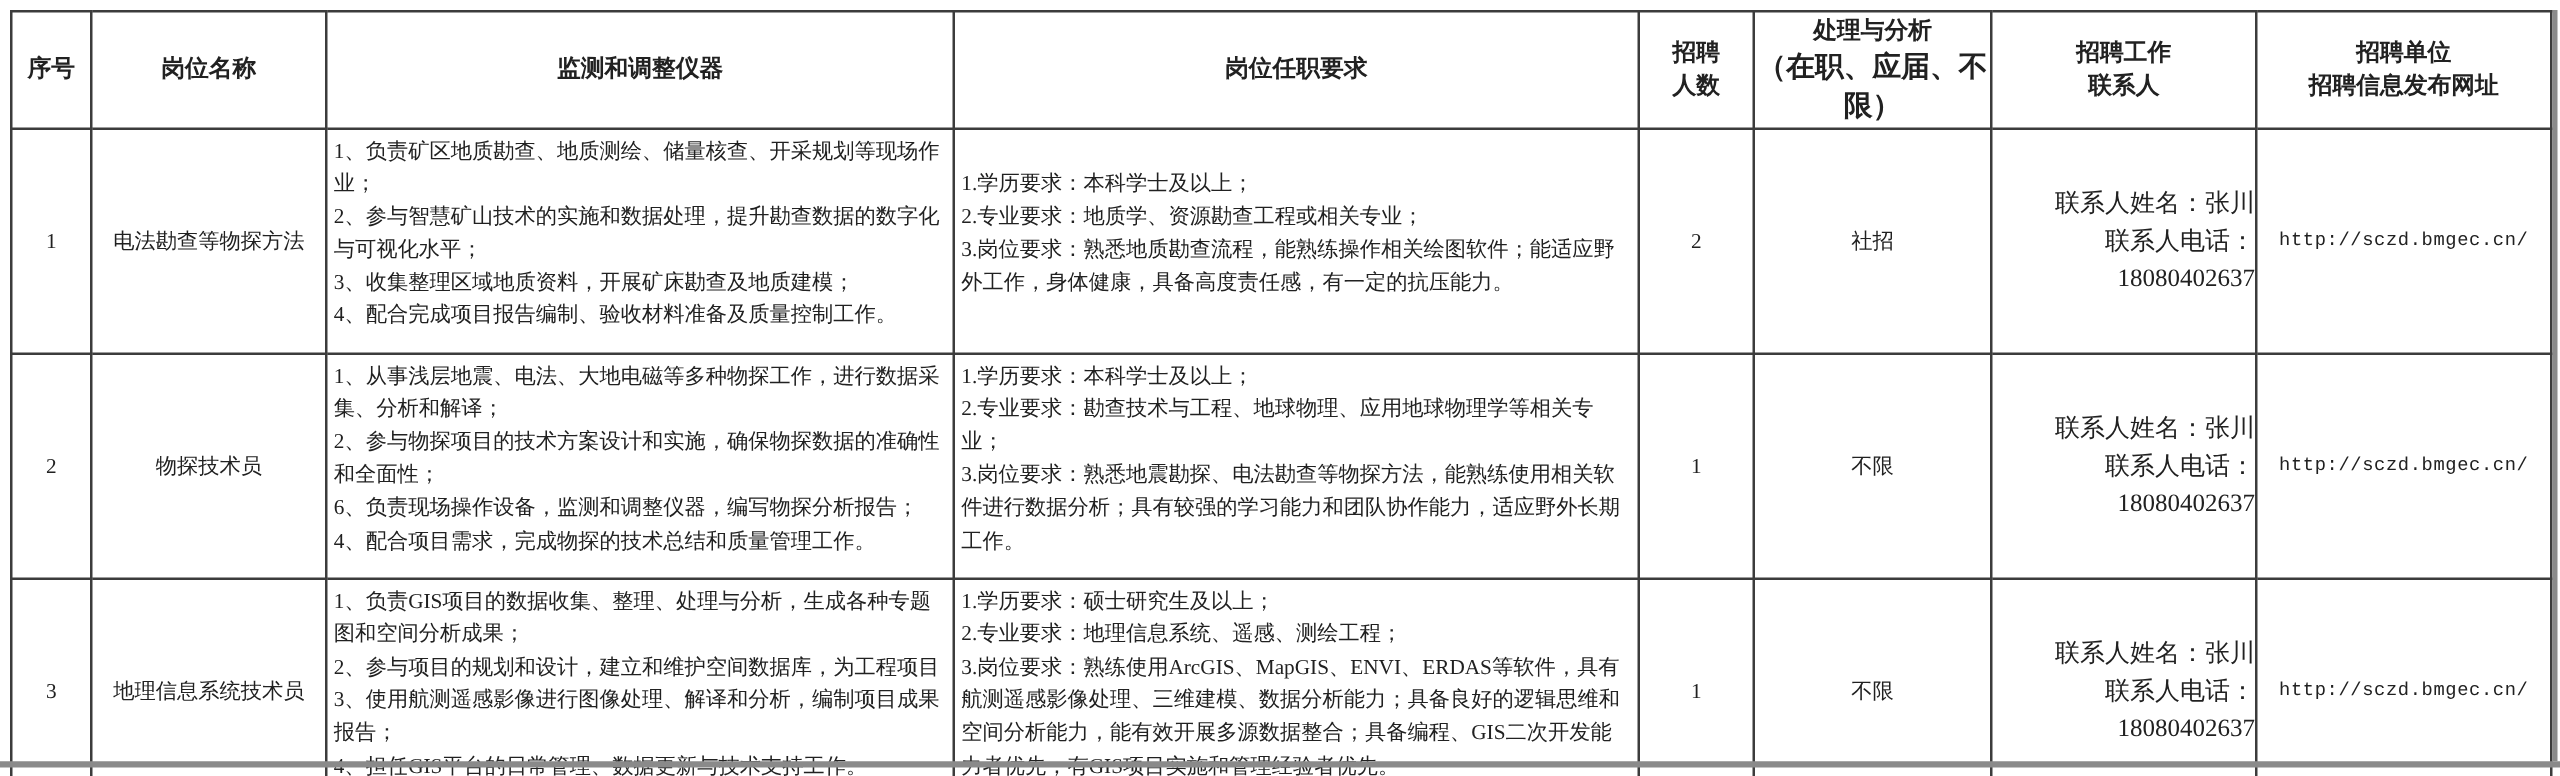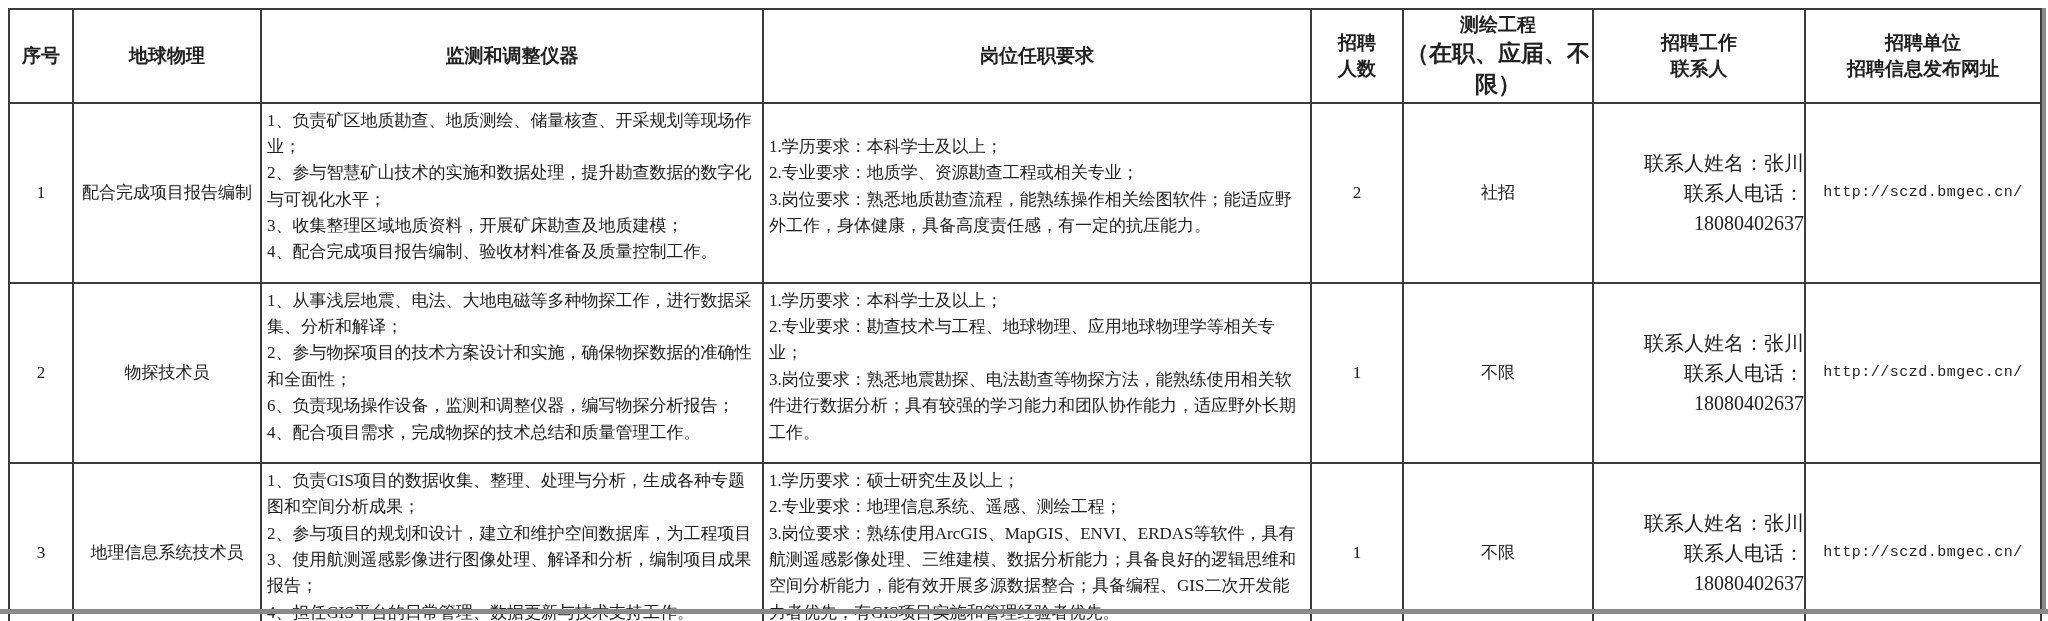--- a/index.html
+++ b/index.html
@@ -72,44 +72,44 @@
       <col style="width:502px">
       <col style="width:548px">
       <col style="width:92px">
       <col style="width:190px">
       <col style="width:212px">
       <col style="width:236px">
     </colgroup>
     <tbody>
         <tr class="r-head">
       <th><span>序号</span></th>
-      <th><span>地球物理</span></th>
+      <th><span>岗位名称</span></th>
       <th><span>监测和调整仪器</span></th>
       <th><span>岗位任职要求</span></th>
       <th>
         <span class="l2">招聘</span>
         <span class="l2">人数</span>
       </th>
       <th>
-        <span class="l2">测绘工程</span>
+        <span class="l2">处理与分析</span>
         <span class="sub">（在职、应届、不限）</span>
       </th>
       <th>
         <span class="l2">招聘工作</span>
         <span class="l2">联系人</span>
       </th>
       <th>
         <span class="l2">招聘单位</span>
         <span class="l2">招聘信息发布网址</span>
       </th>
     </tr>
 
     <tr class="r-1">
       <td class="c-center">1</td>
-      <td class="c-center">配合完成项目报告编制</td>
+      <td class="c-center">电法勘查等物探方法</td>
       <td class="c-text">1、负责矿区地质勘查、地质测绘、储量核查、开采规划等现场作业；
 2、参与智慧矿山技术的实施和数据处理，提升勘查数据的数字化与可视化水平；
 3、收集整理区域地质资料，开展矿床勘查及地质建模；
 4、配合完成项目报告编制、验收材料准备及质量控制工作。</td>
       <td class="c-text">1.学历要求：本科学士及以上；
 2.专业要求：地质学、资源勘查工程或相关专业；
 3.岗位要求：熟悉地质勘查流程，能熟练操作相关绘图软件；能适应野外工作，身体健康，具备高度责任感，有一定的抗压能力。</td>
       <td class="c-center">2</td>
       <td class="c-center">社招</td>
       <td class="c-contact">

